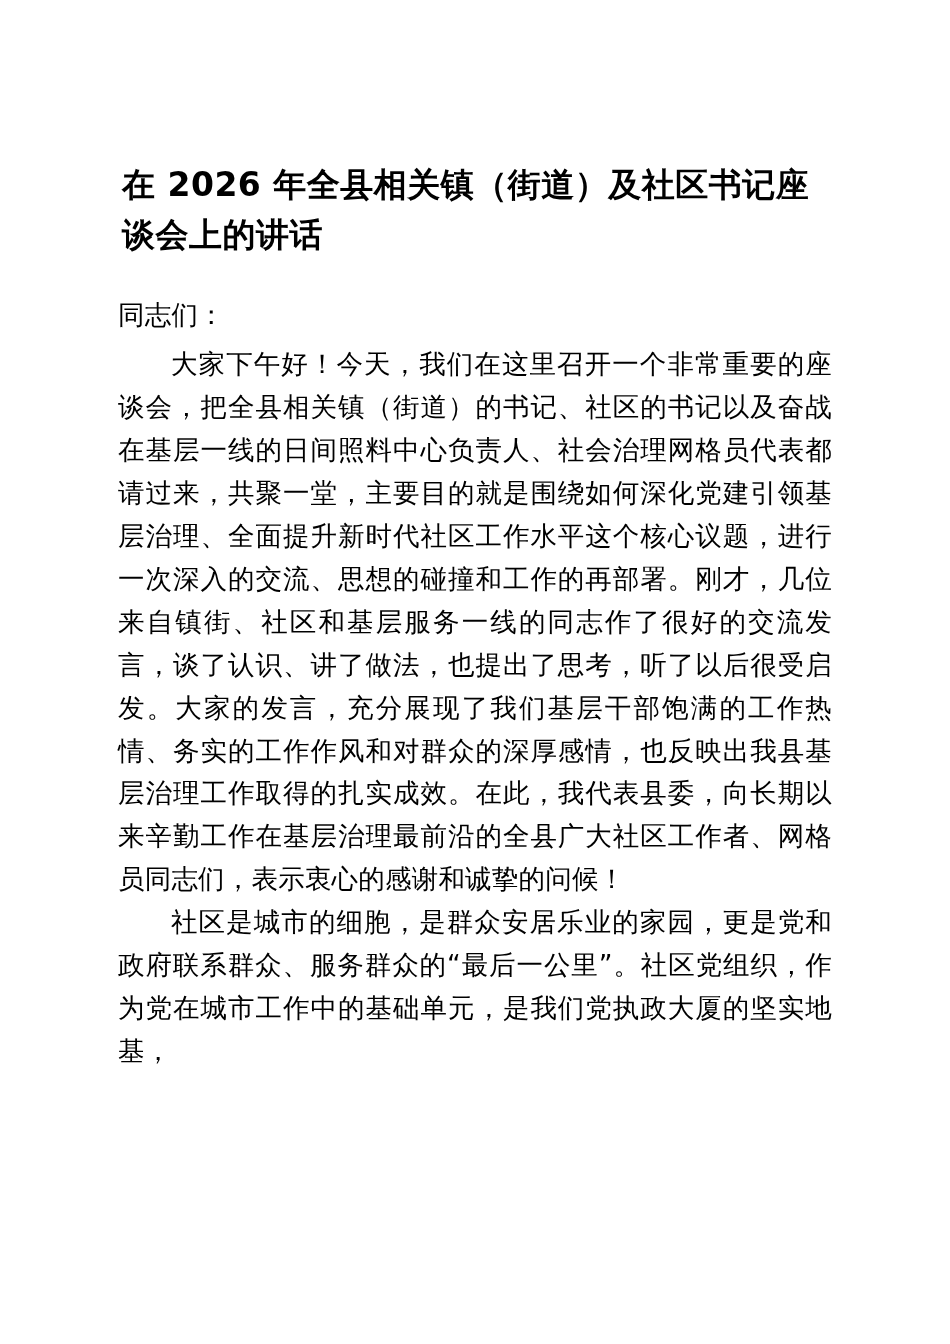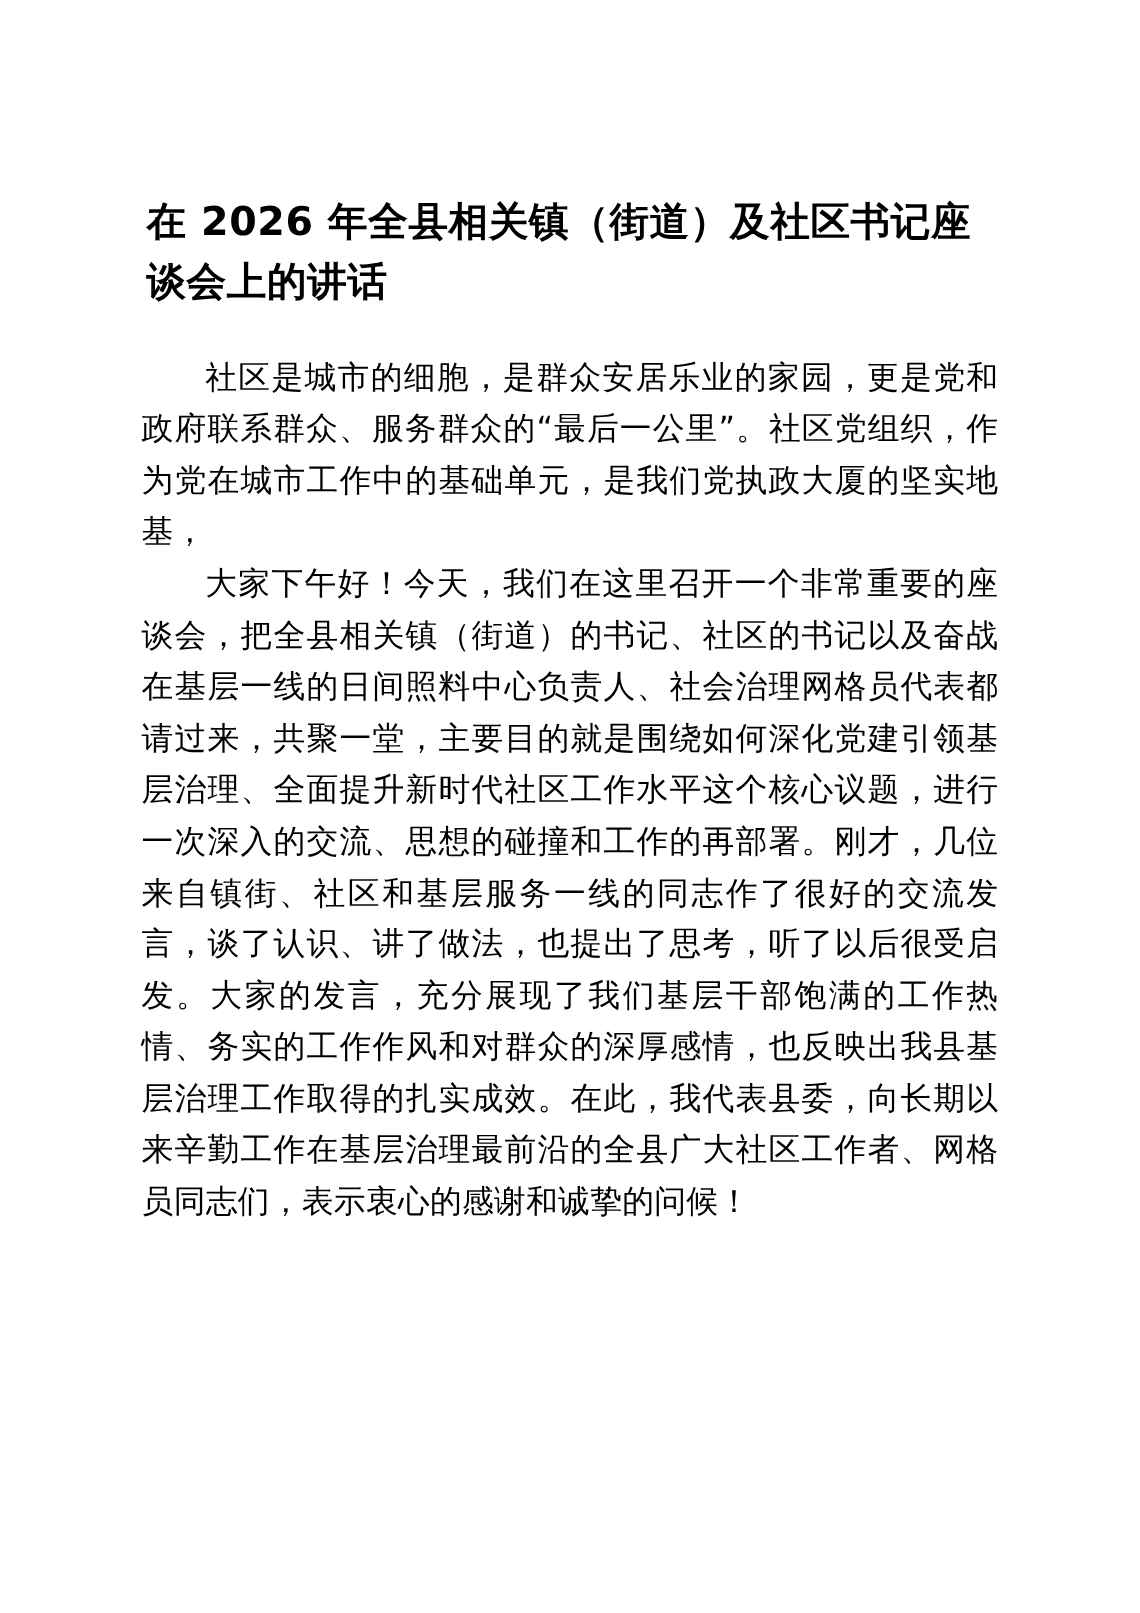--- a/index.html
+++ b/index.html
@@ -43,15 +43,16 @@
     text-justify: inter-character;
     text-indent: 53px;
     letter-spacing: 0.2px;
   }
 </style>
 </head>
 <body>
 
 <div class="page">
   <h1 class="doc-title">在 2026 年全县相关镇（街道）及社区书记座谈会上的讲话</h1>
+  <p class="salutation">同志们：</p>
+  <p class="body-para">大家下午好！今天，我们在这里召开一个非常重要的座谈会，把全县相关镇（街道）的书记、社区的书记以及奋战在基层一线的日间照料中心负责人、社会治理网格员代表都请过来，共聚一堂，主要目的就是围绕如何深化党建引领基层治理、全面提升新时代社区工作水平这个核心议题，进行一次深入的交流、思想的碰撞和工作的再部署。刚才，几位来自镇街、社区和基层服务一线的同志作了很好的交流发言，谈了认识、讲了做法，也提出了思考，听了以后很受启发。大家的发言，充分展现了我们基层干部饱满的工作热情、务实的工作作风和对群众的深厚感情，也反映出我县基层治理工作取得的扎实成效。在此，我代表县委，向长期以来辛勤工作在基层治理最前沿的全县广大社区工作者、网格员同志们，表示衷心的感谢和诚挚的问候！</p>
   <p class="body-para">社区是城市的细胞，是群众安居乐业的家园，更是党和政府联系群众、服务群众的“最后一公里”。社区党组织，作为党在城市工作中的基础单元，是我们党执政大厦的坚实地基，</p>
-  <p class="body-para">大家下午好！今天，我们在这里召开一个非常重要的座谈会，把全县相关镇（街道）的书记、社区的书记以及奋战在基层一线的日间照料中心负责人、社会治理网格员代表都请过来，共聚一堂，主要目的就是围绕如何深化党建引领基层治理、全面提升新时代社区工作水平这个核心议题，进行一次深入的交流、思想的碰撞和工作的再部署。刚才，几位来自镇街、社区和基层服务一线的同志作了很好的交流发言，谈了认识、讲了做法，也提出了思考，听了以后很受启发。大家的发言，充分展现了我们基层干部饱满的工作热情、务实的工作作风和对群众的深厚感情，也反映出我县基层治理工作取得的扎实成效。在此，我代表县委，向长期以来辛勤工作在基层治理最前沿的全县广大社区工作者、网格员同志们，表示衷心的感谢和诚挚的问候！</p>
 </div>
 
 </body></html>

